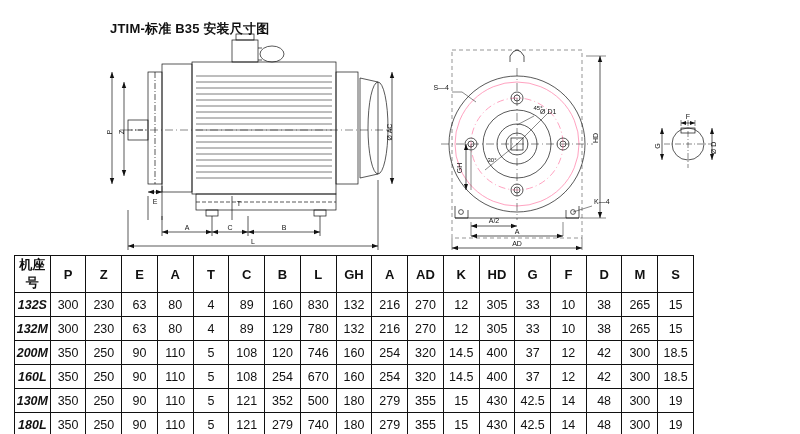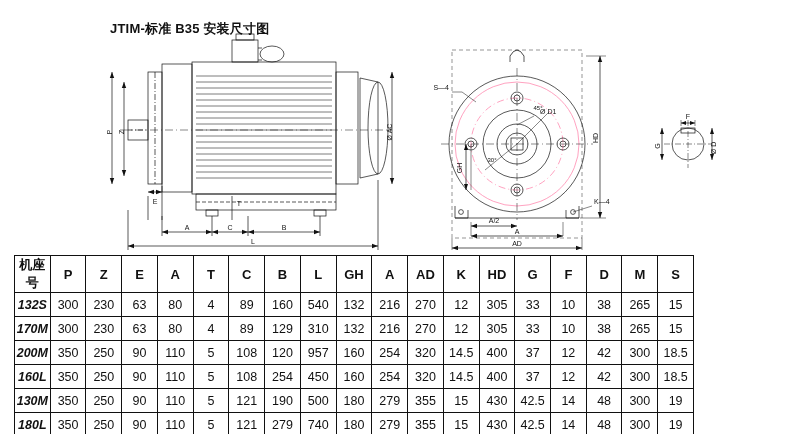--- a/index.html
+++ b/index.html
@@ -271,104 +271,104 @@
   <tbody>
     <tr>
       <td>132S</td>
       <td>300</td>
       <td>230</td>
       <td>63</td>
       <td>80</td>
       <td>4</td>
       <td>89</td>
       <td>160</td>
-      <td>540</td>
+      <td>830</td>
       <td>132</td>
       <td>216</td>
       <td>270</td>
       <td>12</td>
       <td>305</td>
       <td>33</td>
       <td>10</td>
       <td>38</td>
       <td>265</td>
       <td>15</td>
     </tr>
     <tr>
-      <td>170M</td>
+      <td>132M</td>
       <td>300</td>
       <td>230</td>
       <td>63</td>
       <td>80</td>
       <td>4</td>
       <td>89</td>
       <td>129</td>
-      <td>310</td>
+      <td>780</td>
       <td>132</td>
       <td>216</td>
       <td>270</td>
       <td>12</td>
       <td>305</td>
       <td>33</td>
       <td>10</td>
       <td>38</td>
       <td>265</td>
       <td>15</td>
     </tr>
     <tr>
       <td>200M</td>
       <td>350</td>
       <td>250</td>
       <td>90</td>
       <td>110</td>
       <td>5</td>
       <td>108</td>
       <td>120</td>
-      <td>957</td>
+      <td>746</td>
       <td>160</td>
       <td>254</td>
       <td>320</td>
       <td>14.5</td>
       <td>400</td>
       <td>37</td>
       <td>12</td>
       <td>42</td>
       <td>300</td>
       <td>18.5</td>
     </tr>
     <tr>
       <td>160L</td>
       <td>350</td>
       <td>250</td>
       <td>90</td>
       <td>110</td>
       <td>5</td>
       <td>108</td>
       <td>254</td>
-      <td>450</td>
+      <td>670</td>
       <td>160</td>
       <td>254</td>
       <td>320</td>
       <td>14.5</td>
       <td>400</td>
       <td>37</td>
       <td>12</td>
       <td>42</td>
       <td>300</td>
       <td>18.5</td>
     </tr>
     <tr>
       <td>130M</td>
       <td>350</td>
       <td>250</td>
       <td>90</td>
       <td>110</td>
       <td>5</td>
       <td>121</td>
-      <td>190</td>
+      <td>352</td>
       <td>500</td>
       <td>180</td>
       <td>279</td>
       <td>355</td>
       <td>15</td>
       <td>430</td>
       <td>42.5</td>
       <td>14</td>
       <td>48</td>
       <td>300</td>

